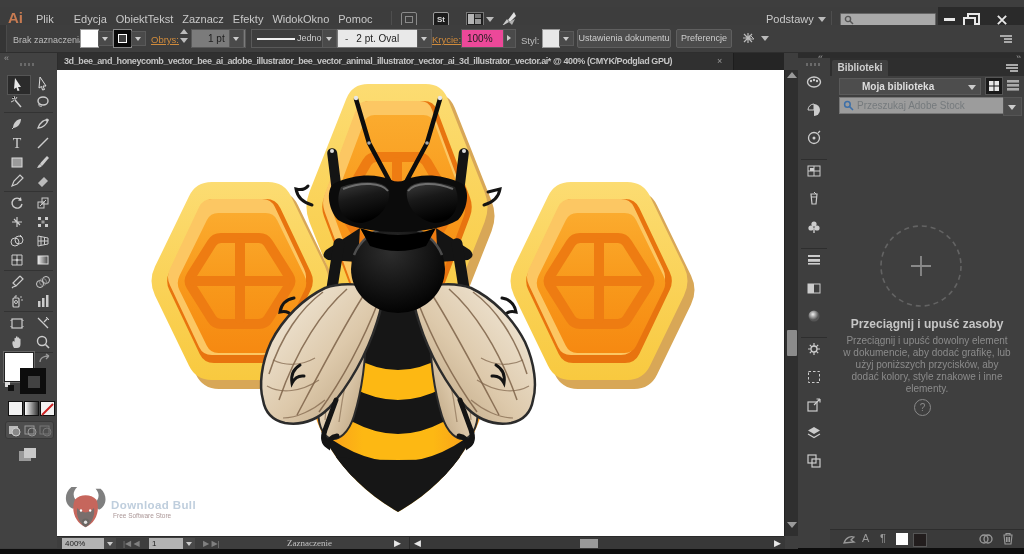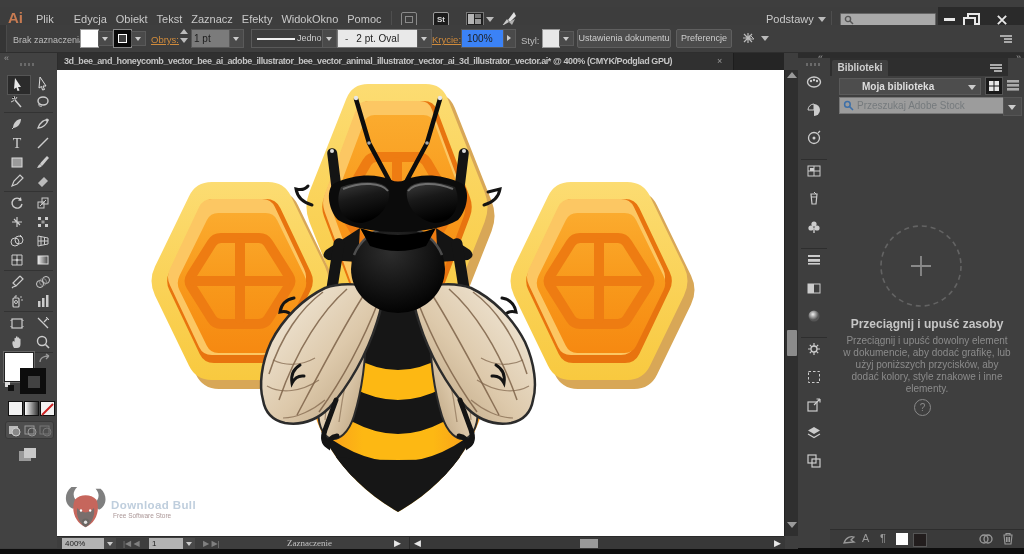--- a/index.html
+++ b/index.html
@@ -7,21 +7,21 @@
        font-family:"Liberation Sans",sans-serif;background:#3e3e3e;}
   .abs{position:absolute;}
   .txt{color:#c9c9c9;font-size:11px;}
 </style>
 </head>
 <body>
 
 <div class="abs" style="left:0;top:7px;width:1024px;height:24px;background:#3d3d3d;border-bottom:1px solid #313131;">
   <span class="abs" style="left:8px;top:2px;font-size:15px;font-weight:bold;color:#c77b52;">Ai</span>
   <div class="abs txt" style="left:36px;top:6px;letter-spacing:0;">
-    <span style="margin-right:20px;">Plik</span><span style="margin-right:9px;">Edycja</span><span style="margin-right:9px;">Obiekt</span><span style="margin-right:9px;">Tekst</span><span style="margin-right:9px;">Zaznacz</span><span style="margin-right:9px;">Efekty</span><span style="">Widok</span><span style="margin-right:9px;">Okno</span><span>Pomoc</span>
+    <span style="margin-right:20px;">Plik</span><span style="margin-right:9px;">Edycja</span><span style="margin-right:0;">Obiekt</span><span style="margin-right:9px;">Tekst</span><span style="margin-right:9px;">Zaznacz</span><span style="margin-right:9px;">Efekty</span><span style="">Widok</span><span style="margin-right:9px;">Okno</span><span>Pomoc</span>
   </div>
   <div class="abs" style="left:391px;top:4px;width:1px;height:15px;background:#4e4e4e;"></div>
 
   <div class="abs" style="left:401px;top:5px;width:14px;height:13px;border:1px solid #8a8a8a;border-radius:2px;">
       <div class="abs" style="left:3px;top:3px;width:6px;height:5px;border:1px solid #8a8a8a;"></div>
     </div>
   <div class="abs" style="left:433px;top:5px;width:14px;height:13px;background:#1c1c1c;border:1px solid #9a9a9a;border-radius:2px;color:#d8d8d8;font-size:8px;font-weight:bold;text-align:center;line-height:13px;">St</div>
   <div class="abs" style="left:466px;top:5px;width:16px;height:14px;background:#202020;border:1px solid #777;">
      <div class="abs" style="left:1px;top:1px;width:6px;height:10px;background:#b5b5b5;"></div>
      <div class="abs" style="left:8px;top:1px;width:6px;height:4px;background:#777;"></div>
@@ -63,37 +63,37 @@
       <div style="position:absolute;left:4px;top:4px;width:7px;height:7px;background:#3e3e3e;border:1px solid #fff;"></div>
     </div>
   <div class="abs" style="left:131px;top:6px;width:13px;height:13px;background:#4a4a4a;border:1px solid #5a5a5a;">
       <div style="position:absolute;left:3px;top:5px;width:0;height:0;border-left:3px solid transparent;border-right:3px solid transparent;border-top:4px solid #ccc;"></div>
     </div>
   <span class="abs" style="left:151px;top:9px;font-size:9.5px;color:#d08b3c;text-decoration:underline;">Obrys:</span>
   <div class="abs" style="left:180px;top:4px;width:9px;height:17px;">
     <div style="width:0;height:0;border-left:4px solid transparent;border-right:4px solid transparent;border-bottom:5px solid #bbb;margin-bottom:4px;"></div>
     <div style="width:0;height:0;border-left:4px solid transparent;border-right:4px solid transparent;border-top:5px solid #bbb;"></div>
   </div>
-  <div class="abs" style="left:191px;top:4px;width:37px;height:17px;background:#7b7b7b;border:1px solid #585858;color:#1d1d1d;font-size:10px;line-height:17px;padding-left:2px;">1 pt</div>
+  <div class="abs" style="left:191px;top:4px;width:37px;height:17px;background:#7b7b7b;border:1px solid #585858;color:#1d1d1d;font-size:10px;line-height:17px;padding-left:16px;">1 pt</div>
   <div class="abs" style="left:229px;top:4px;width:13px;height:17px;background:#4a4a4a;border:1px solid #5a5a5a;">
       <div style="position:absolute;left:3px;top:7px;width:0;height:0;border-left:3px solid transparent;border-right:3px solid transparent;border-top:4px solid #ccc;"></div>
     </div>
   <div class="abs" style="left:251px;top:4px;width:70px;height:17px;background:#3e3e3e;border:1px solid #5a5a5a;">
      <div class="abs" style="left:5px;top:8px;width:38px;height:2px;background:#f2f2f2;"></div>
      <span class="abs" style="left:45px;top:3px;font-size:9px;color:#ccc;">Jednolite</span>
   </div>
   <div class="abs" style="left:322px;top:4px;width:13px;height:17px;background:#4a4a4a;border:1px solid #5a5a5a;">
       <div style="position:absolute;left:3px;top:7px;width:0;height:0;border-left:3px solid transparent;border-right:3px solid transparent;border-top:4px solid #ccc;"></div>
     </div>
   <div class="abs" style="left:337px;top:4px;width:79px;height:17px;background:#e9e9e9;border:1px solid #777;color:#222;font-size:10px;line-height:17px;"><span style="margin-left:7px;color:#555;">-</span><span style="margin-left:8px;">2 pt. Oval</span></div>
   <div class="abs" style="left:417px;top:4px;width:13px;height:17px;background:#4a4a4a;border:1px solid #5a5a5a;">
       <div style="position:absolute;left:3px;top:7px;width:0;height:0;border-left:3px solid transparent;border-right:3px solid transparent;border-top:4px solid #ccc;"></div>
     </div>
   <span class="abs" style="left:432px;top:9px;font-size:9.5px;color:#d08b3c;text-decoration:underline;">Krycie:</span>
-  <div class="abs" style="left:461px;top:4px;width:40px;height:17px;background:#3b82f6;border:1px solid #585858;color:#1d1d1d;font-size:10px;line-height:17px;padding-left:5px;">100%</div>
+  <div class="abs" style="left:461px;top:4px;width:40px;height:17px;background:#ec4899;border:1px solid #585858;color:#1d1d1d;font-size:10px;line-height:17px;padding-left:5px;">100%</div>
   <div class="abs" style="left:503px;top:4px;width:11px;height:17px;background:#4a4a4a;border:1px solid #5a5a5a;">
       <div style="position:absolute;left:3px;top:5px;width:0;height:0;border-top:3px solid transparent;border-bottom:3px solid transparent;border-left:4px solid #ccc;"></div>
     </div>
   <span class="abs" style="left:521px;top:10px;font-size:9.5px;color:#bdbdbd;">Styl:</span>
   <div class="abs" style="left:542px;top:4px;width:16px;height:17px;background:#e8e8e8;border:1px solid #999;"></div>
   <div class="abs" style="left:559px;top:6px;width:13px;height:13px;background:#4a4a4a;border:1px solid #5a5a5a;">
       <div style="position:absolute;left:3px;top:5px;width:0;height:0;border-left:3px solid transparent;border-right:3px solid transparent;border-top:4px solid #ccc;"></div>
     </div>
   <div class="abs" style="left:577px;top:4px;width:92px;height:17px;background:#4c4c4c;border:1px solid #5f5f5f;border-radius:2px;color:#ccc;font-size:9px;text-align:center;line-height:17px;">Ustawienia dokumentu</div>
   <div class="abs" style="left:676px;top:4px;width:54px;height:17px;background:#4c4c4c;border:1px solid #5f5f5f;border-radius:2px;color:#ccc;font-size:9px;text-align:center;line-height:17px;">Preferencje</div>
@@ -559,21 +559,21 @@
             <path d="M2 9 L8 12.5 L14 9" fill="none" stroke="#ccc" stroke-width="1.2"></path>
           </svg></div>
         <div style="position:absolute;left:8px;top:383px;"><svg width="16" height="16" viewBox="0 0 16 16">
             <rect x="2" y="2" width="8" height="8" fill="none" stroke="#ccc" stroke-width="1.2"></rect>
             <rect x="6" y="6" width="8" height="8" fill="none" stroke="#ccc" stroke-width="1.2"></rect>
           </svg></div>
       </div>
   </div>
 
   <div class="abs" style="left:32px;top:5px;width:194px;height:490px;background:#3f3f3f;">
-    <div class="abs" style="left:0;top:0;width:178px;height:18px;background:#2e2e2e;">
+    <div class="abs" style="left:0;top:0;width:194px;height:18px;background:#2e2e2e;">
       <div class="abs" style="left:2px;top:2px;width:56px;height:16px;background:#3f3f3f;border-radius:2px 2px 0 0;color:#cfcfcf;font-size:10px;font-weight:bold;text-align:center;line-height:16px;">Biblioteki</div>
       <div class="abs" style="right:6px;top:6px;width:12px;height:2px;background:#aaa;"></div>
       <div class="abs" style="right:6px;top:9px;width:12px;height:1.5px;background:#aaa;"></div>
       <div class="abs" style="right:6px;top:12px;width:8px;height:1.5px;background:#aaa;"></div>
     </div>
 
     <div class="abs" style="left:9px;top:20px;width:140px;height:15px;background:#4d4d4d;border:1px solid #5a5a5a;color:#dedede;font-size:10px;font-weight:bold;">
       <span style="position:absolute;left:22px;top:2px;">Moja biblioteka</span>
       <div style="position:absolute;right:4px;top:6px;width:0;height:0;border-left:4px solid transparent;border-right:4px solid transparent;border-top:5px solid #ccc;"></div>
     </div>

